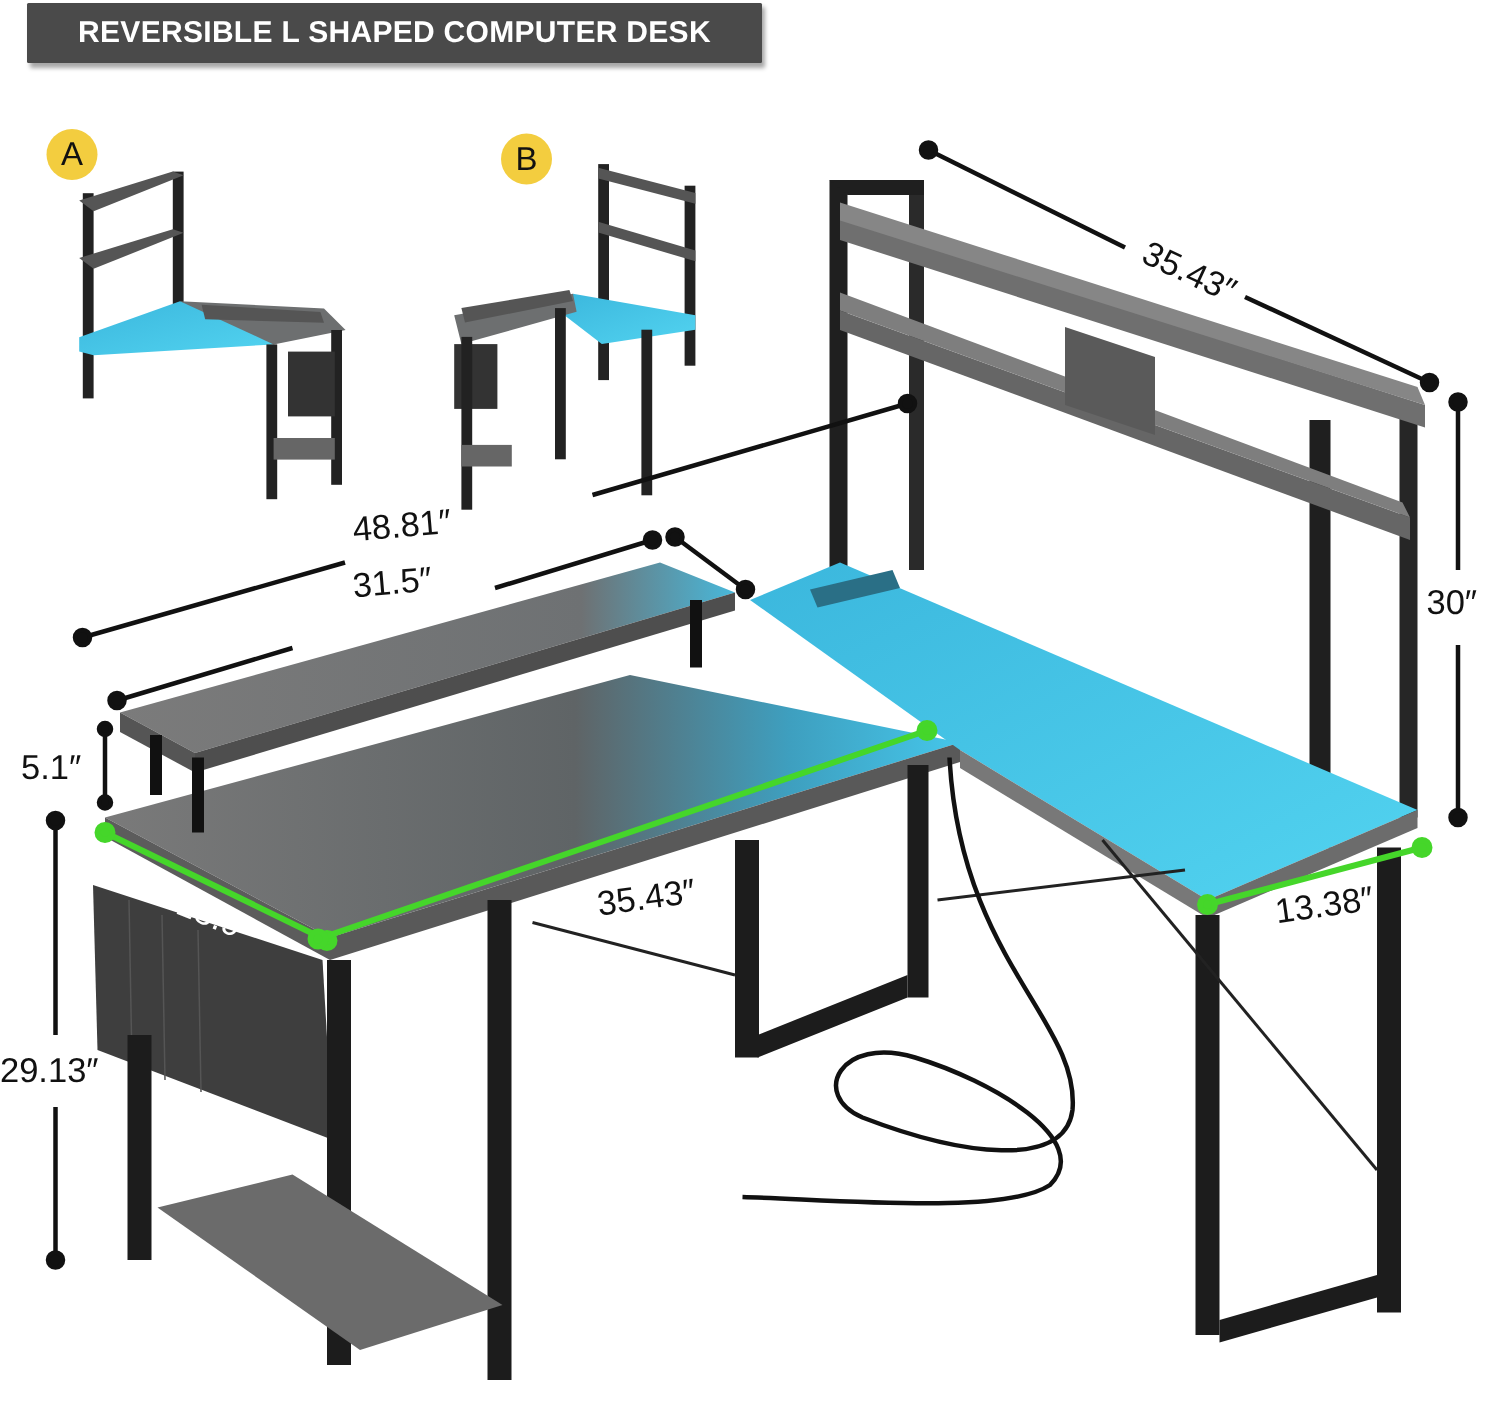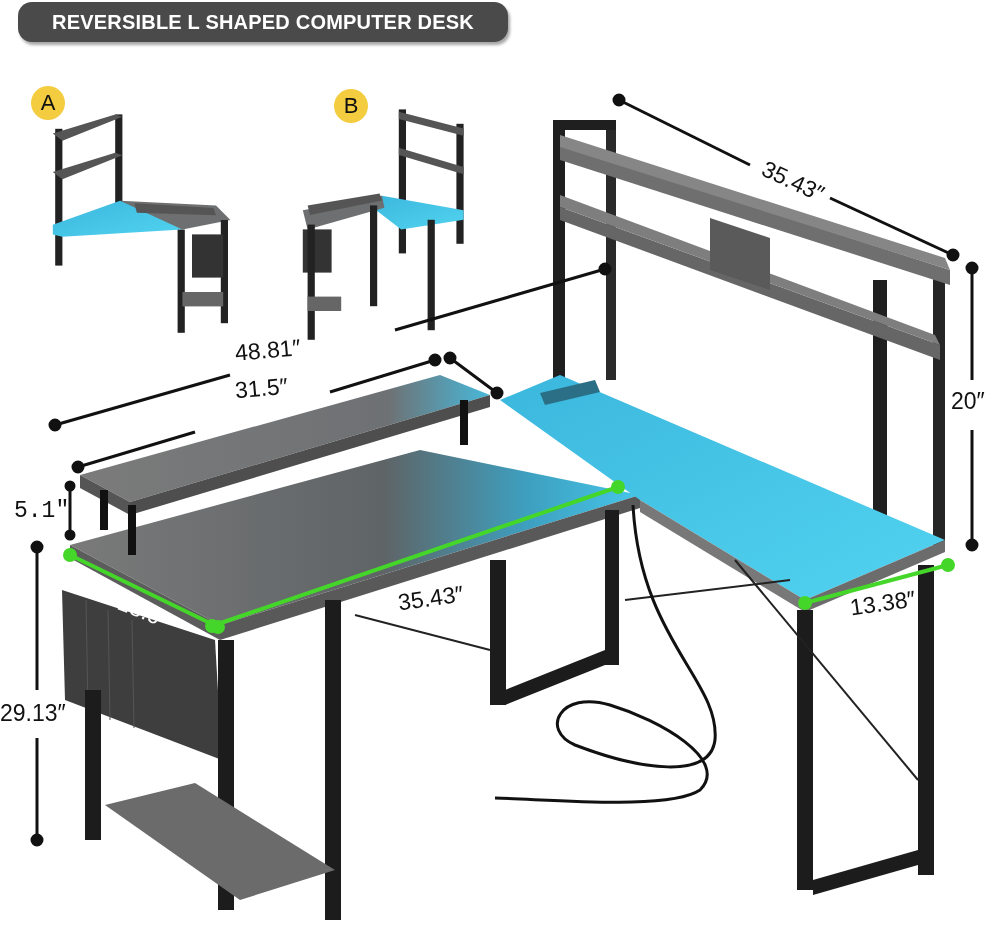--- a/index.html
+++ b/index.html
@@ -1,19 +1,19 @@
 <!DOCTYPE html>
 <html><head>
 <meta charset="utf-8">
 <style>
   html, body { margin:0; padding:0; background:#ffffff; }
   body { width:1000px; height:940px; position:relative; overflow:hidden;
          font-family:"Liberation Sans", sans-serif; }
   .title-banner { position:absolute; left:18px; top:2px; width:490px; height:40px;
-    background:#4a4a4a; border-radius:14px; box-shadow:2px 3px 3px rgba(0,0,0,0.35);
+    background:#4a4a4a; border-radius:1px; box-shadow:2px 3px 3px rgba(0,0,0,0.35);
     color:#fff; font-size:20px; font-weight:bold; display:flex; align-items:center;
     justify-content:center; letter-spacing:0.2px; }
   .badge { position:absolute; width:34px; height:34px; border-radius:50%;
     background:#f3cd3f; color:#111; font-size:22px; display:flex;
     align-items:center; justify-content:center; }
   svg { position:absolute; left:0; top:0; }
   .dim { position:absolute; font-size:23px; color:#111; white-space:nowrap; }
   .dim.white { color:#fff; }
 </style>
 </head>
@@ -166,18 +166,18 @@
       <circle cx="618" cy="487" r="5"></circle>
     <line x1="805" y1="603" x2="948" y2="565"></line>
     <circle cx="805" cy="603" r="5"></circle>
       <circle cx="948" cy="565" r="5"></circle>
   </g>
 </svg>
 
 <div class="dim" style="left:760px;top:168px;transform:rotate(25deg);">35.43″</div>
 <div class="dim" style="left:235px;top:337px;transform:rotate(-5deg);">48.81″</div>
 <div class="dim" style="left:235px;top:375px;transform:rotate(-5deg);">31.5″</div>
-<div class="dim" style="left:14px;top:498px;font-family:Liberation Mono, monospace;">5.1″</div>
-<div class="dim" style="left:951px;top:388px;">20″</div>
+<div class="dim" style="left:14px;top:498px;">5.1″</div>
+<div class="dim" style="left:951px;top:388px;">30″</div>
 <div class="dim" style="left:0px;top:700px;text-align:center;">29.13″</div>
 <div class="dim white" style="left:117px;top:598px;transform:rotate(22deg);">18.9″</div>
 <div class="dim" style="left:398px;top:585px;transform:rotate(-8deg);">35.43″</div>
 <div class="dim" style="left:850px;top:590px;transform:rotate(-8deg);">13.38″</div>
 
 </body></html>

